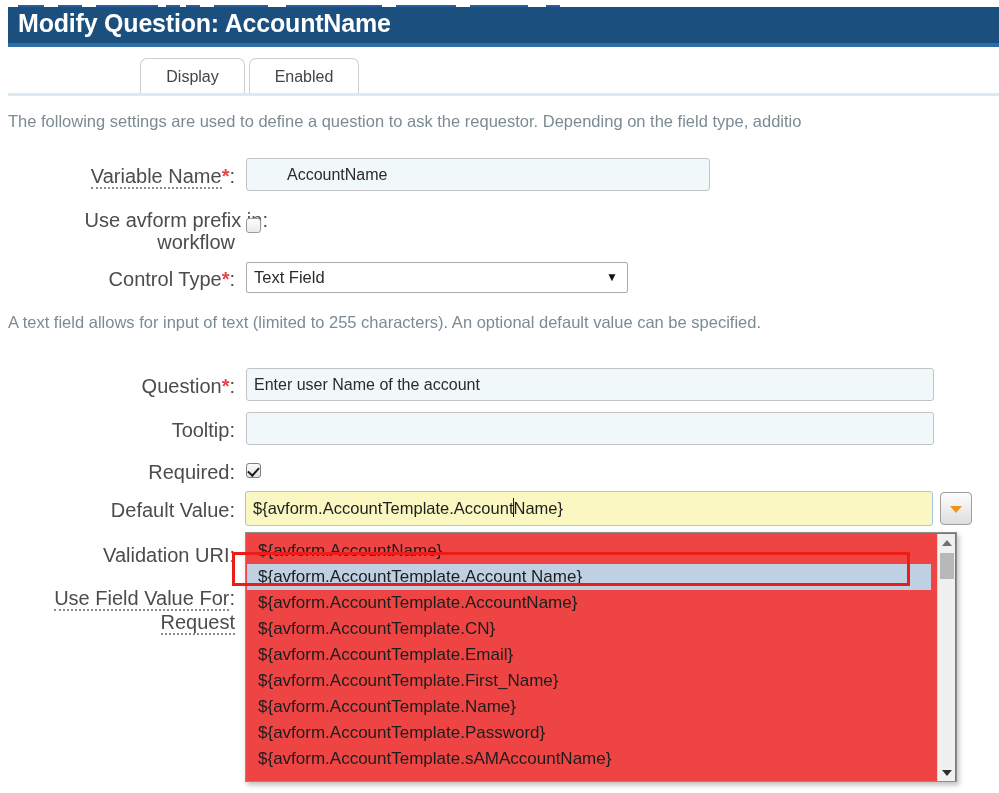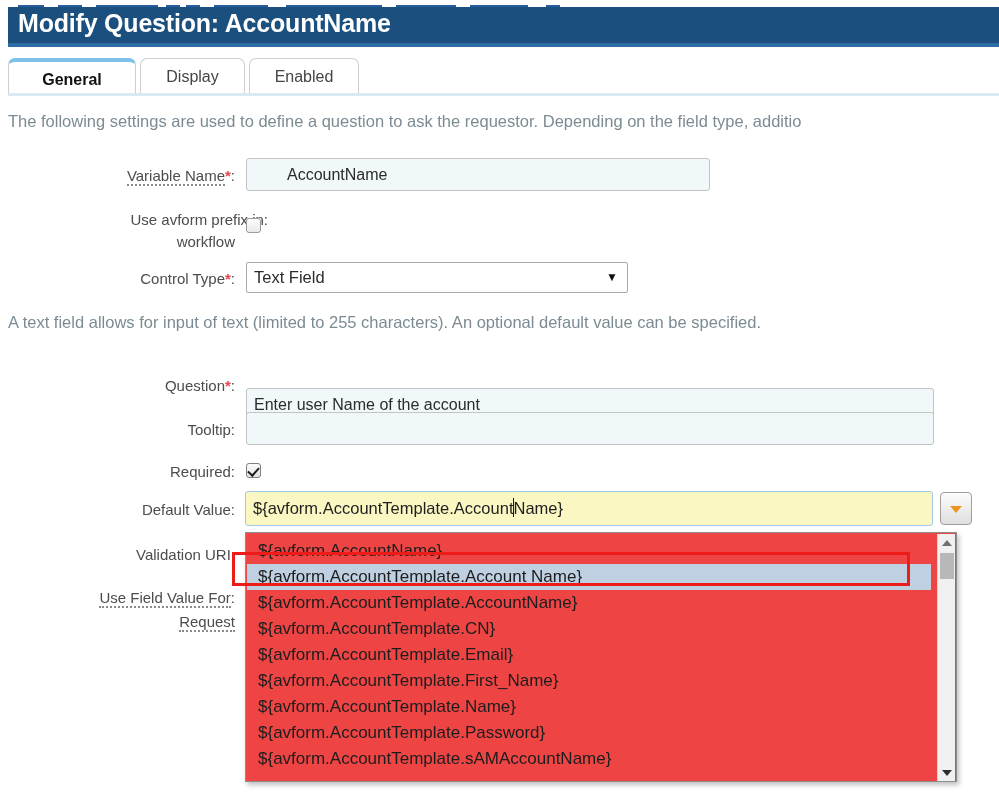--- a/index.html
+++ b/index.html
@@ -109,21 +109,21 @@
     font-size: 16.5px;
     white-space: nowrap;
     overflow: hidden;
   }
   #desc-1 { top: 112px; }
   #desc-2 { top: 313px; }
   .flabel {
     position: absolute;
     text-align: right;
     color: #4c4c4c;
-    font-size: 15px;
+    font-size: 20px;
     white-space: nowrap;
     line-height: 20px;
   }
   .flabel .req { color: #e8434b; font-weight: bold; }
   .tip { border-bottom: 2px dotted #8a8a8a; }
 
   .finput {
     position: absolute;
     box-sizing: border-box;
     background: #f1f8fa;
@@ -308,21 +308,20 @@
   <div class="seg" style="left:546px; width:14px;"></div>
 </div>
 
 <div id="title-bar">
   <div id="page-title">Modify Question: AccountName</div>
   <div class="accent"></div>
 </div>
 
 <div id="tab-bar">
   <div class="tabs-underline"></div>
-  <div class="tab active" id="tab-0">General</div>
   <div class="tab" id="tab-1">Display</div>
   <div class="tab" id="tab-2">Enabled</div>
 </div>
 
 <div class="desc" id="desc-1">The following settings are used to define a question to ask the requestor. Depending on the field type, additio</div>
 
 <div class="flabel" style="left:0px; top:166px; width:235px;"><span class="tip">Variable Name</span><span class="req">*</span><span>:</span></div>
 <div class="finput" style="left:246px; top:158px; width:464px;padding-left:40px;">AccountName</div>
 
 <div class="flabel" style="left:0px; top:210px; width:235px;margin-left:33px;"><span>Use avform prefix in</span><span>:</span></div>
@@ -331,21 +330,21 @@
 
 <div class="flabel" style="left:0px; top:269px; width:235px;"><span>Control Type</span><span class="req">*</span><span>:</span></div>
 <div class="fselect" style="left:246px; top:262px; width:382px;">
   <span>Text Field</span>
   <span class="caret">▼</span>
 </div>
 
 <div class="desc" id="desc-2">A text field allows for input of text (limited to 255 characters). An optional default value can be specified.</div>
 
 <div class="flabel" style="left:0px; top:376px; width:235px;"><span>Question</span><span class="req">*</span><span>:</span></div>
-<div class="finput" style="left:246px; top:368px; width:688px;margin-top:20px;">Enter user Name of the account</div>
+<div class="finput" style="left:246px; top:368px; width:688px;">Enter user Name of the account</div>
 
 <div class="flabel" style="left:0px; top:420px; width:235px;"><span>Tooltip</span><span>:</span></div>
 <div class="finput" style="left:246px; top:412px; width:688px;"></div>
 
 <div class="flabel" style="left:0px; top:462px; width:235px;"><span>Required</span><span>:</span></div>
 <div class="chk checked" style="left:246px; top:463px;"></div>
 
 <div class="flabel" style="left:0px; top:500px; width:235px;"><span>Default Value</span><span>:</span></div>
 <div id="dv-input"><span>${avform.AccountTemplate.Account</span><span id="dv-caret"></span><span>Name}</span></div>
 <div id="dv-trigger">

